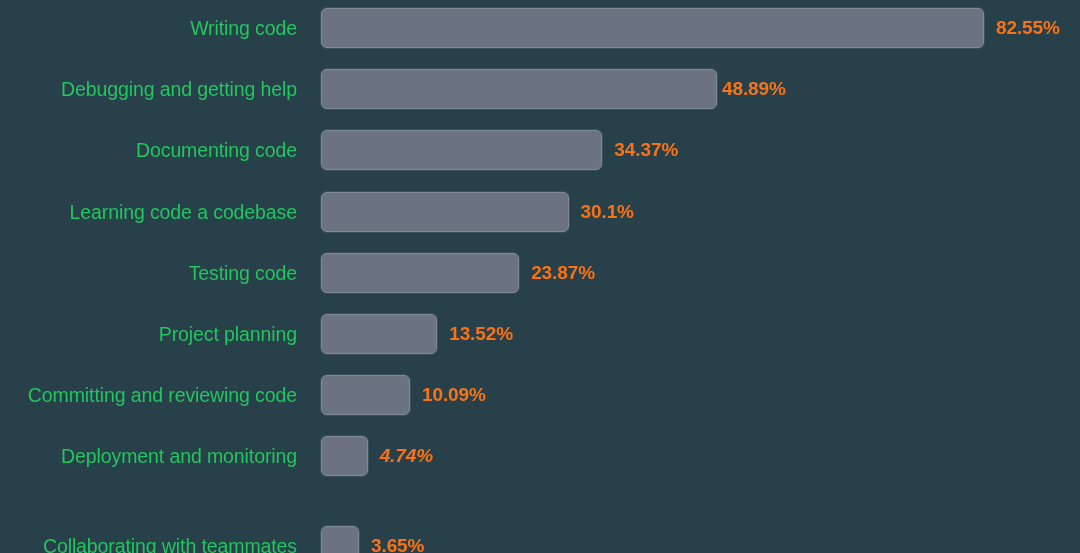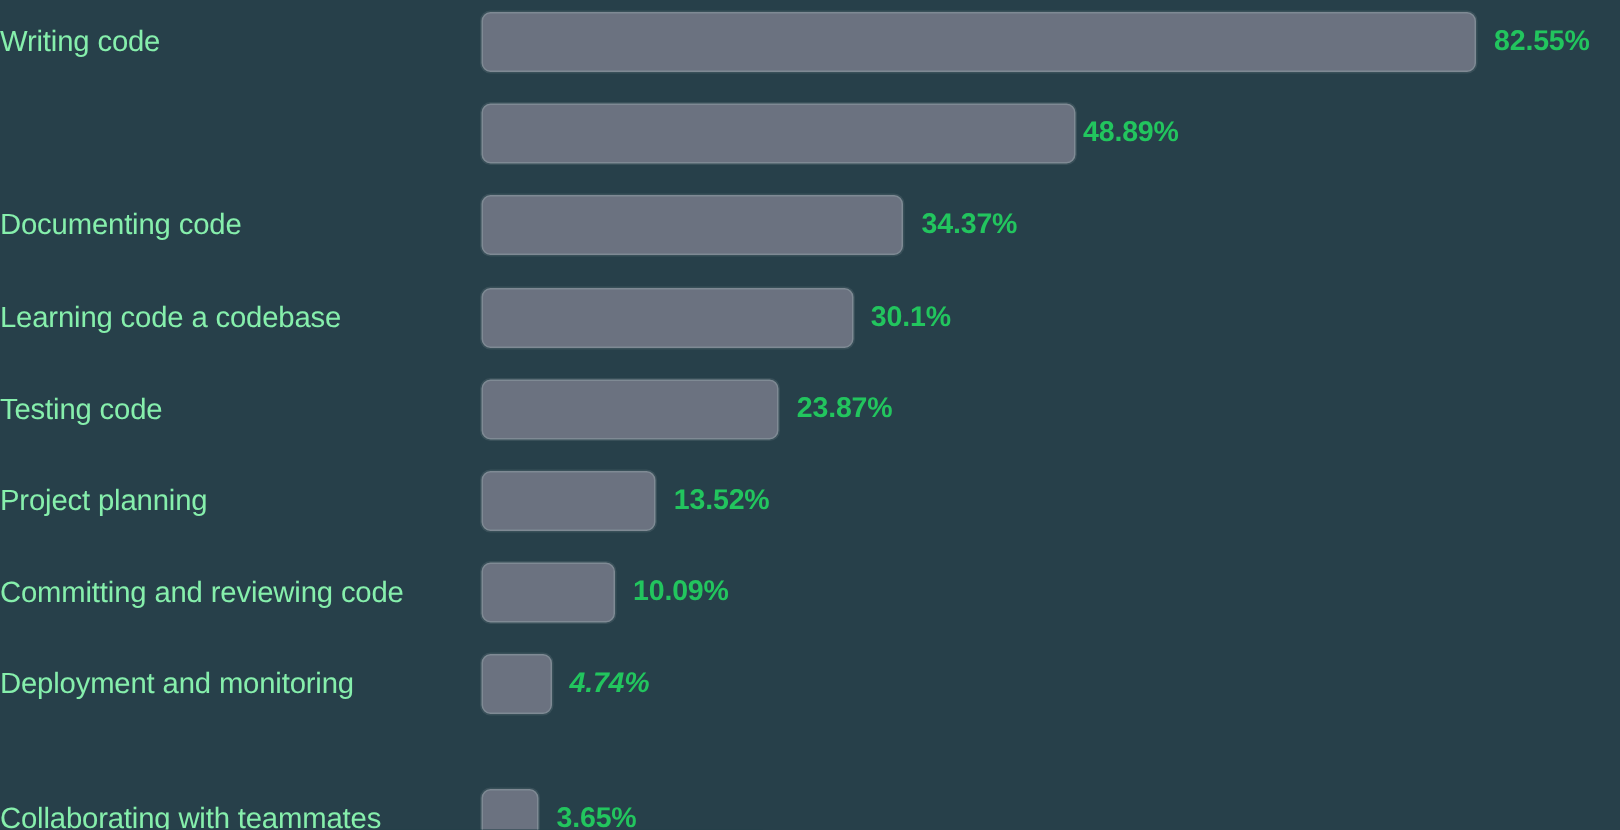--- a/index.html
+++ b/index.html
@@ -36,22 +36,22 @@
     display: flex;
     align-items: center;
   }
   .cat-label {
     position: absolute;
     left: 0;
     top: 0;
     width: 297px;
     height: 40px;
     line-height: 40px;
-    text-align: left;
-    color: #86efac;
+    text-align: right;
+    color: #22c55e;
     font-size: 19.5px;
     font-weight: 400;
     white-space: nowrap;
     letter-spacing: -0.1px;
   }
   .bar-area {
     position: absolute;
     left: 321px;
     top: 0;
     height: 40px;
@@ -64,40 +64,41 @@
     background: #6b7280;
     border: 1px solid #7f8a94;
     border-radius: 6px;
     box-shadow: 0 0 0 1px rgba(125,135,146,0.22);
   }
   .value-label {
     position: absolute;
     top: 0;
     height: 40px;
     line-height: 40px;
-    color: #22c55e;
+    color: #f97316;
     font-size: 19px;
     font-weight: 700;
     white-space: nowrap;
     letter-spacing: -0.1px;
   }
 </style>
 </head>
 <body>
 
 <div id="chart-root">
   <div class="chart-rows">
       <div class="bar-row" style="top: 8px;">
         <div class="cat-label">Writing code</div>
         <div class="bar-area" style="width: 673px;">
           <div class="bar-rect" title="82.55%" style="width: 663px;"></div>
           <div class="value-label" style="left: 675px;">82.55%</div>
         </div>
       </div>
       <div class="bar-row" style="top: 69.2px;">
+        <div class="cat-label">Debugging and getting help</div>
         <div class="bar-area" style="width: 673px;">
           <div class="bar-rect" title="48.89%" style="width: 396.365px;"></div>
           <div class="value-label" style="left: 401px;">48.89%</div>
         </div>
       </div>
       <div class="bar-row" style="top: 130.4px;">
         <div class="cat-label">Documenting code</div>
         <div class="bar-area" style="width: 673px;">
           <div class="bar-rect" title="34.37%" style="width: 281.346px;"></div>
           <div class="value-label" style="left: 293.346px;">34.37%</div>

